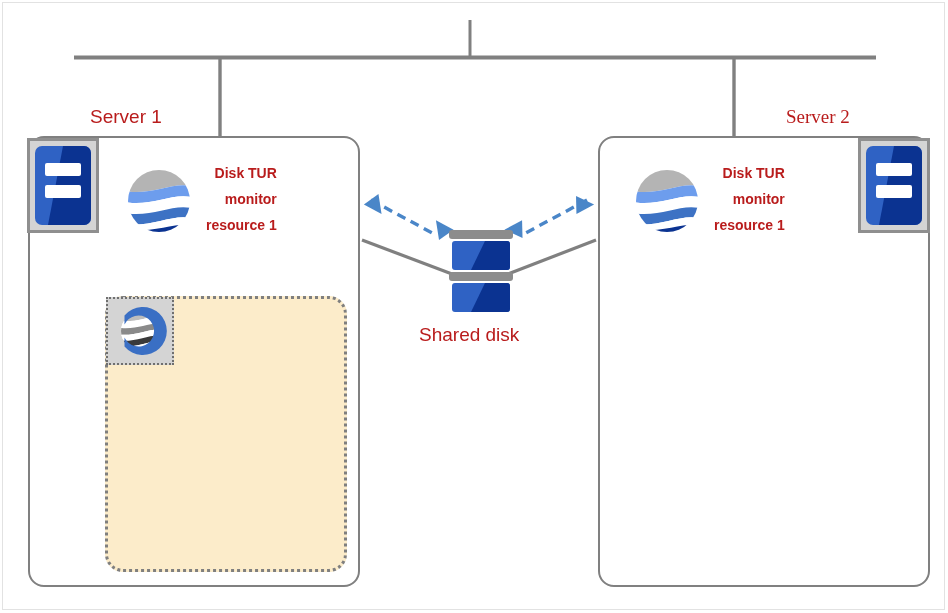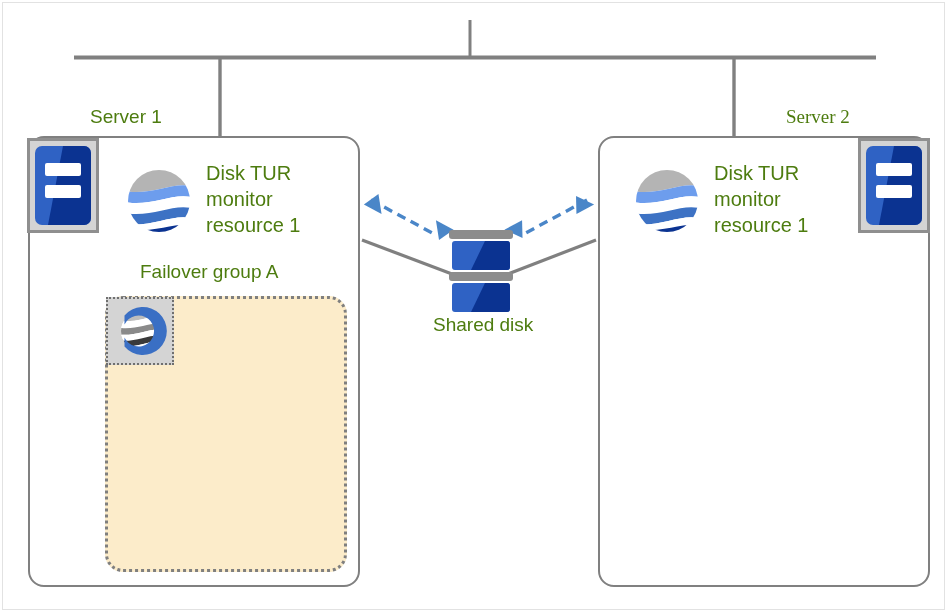--- a/index.html
+++ b/index.html
@@ -30,32 +30,33 @@
   }
   .svg-layer {
     position: absolute;
     left: 0;
     top: 0;
     width: 948px;
     height: 613px;
   }
   .label {
     position: absolute;
-    color: #4d7c0f;
+    color: #b91c1c;
     font-size: 19px;
     line-height: 25px;
     white-space: pre;
   }
   .server-title {
     font-size: 19px;
   }
   .res-label {
-    font-size: 20px;
+    font-size: 14px;
     line-height: 26px;
-    text-align: left;
+    text-align: right;
+    font-weight: bold;
   }
   .server-box {
     position: absolute;
     border: 2.2px solid #808080;
     border-radius: 16px;
     background: #ffffff;
     box-sizing: border-box;
   }
   .fo-group {
     position: absolute;
@@ -134,21 +135,20 @@
       <path d="M-5,22 C25,30 50,10 71,20 V31 C50,21 25,41 -5,33 Z" fill="#6d9ded"></path>
       <path d="M-5,33 C25,41 50,21 71,31 V42 C50,32 25,52 -5,44 Z" fill="#ffffff"></path>
       <path d="M-5,44 C25,52 50,32 71,42 V52 C50,42 25,62 -5,55 Z" fill="#3d72c4"></path>
       <path d="M-5,55 C25,62 50,42 71,52 V58 C52,52 30,66 -5,62 Z" fill="#ffffff"></path>
       <path d="M-5,62 C30,66 52,52 71,58 V71 H-5 Z" fill="#0b3391"></path>
     </g>
   </svg>
 
   <div class="label res-label" style="left:206px; top:160px;"><span>Disk TUR</span><br><span>monitor</span><br><span>resource 1</span></div>
 
-  <div class="label" style="left:140px; top:259px;">Failover group A</div>
 
   <div class="fo-group" style="left:105px; top:296px; width:242px; height:276px;"></div>
 
   <div class="icon-badge fo-badge" style="left:106px; top:297px; width:68px; height:68px;">
     <svg class="icon-svg" width="64" height="64" viewBox="0 0 64 64" xmlns="http://www.w3.org/2000/svg">
       <defs>
         <clipPath id="gclip2">
             <circle cx="32" cy="32" r="19"></circle>
           </clipPath>
       </defs>
@@ -168,21 +168,21 @@
 
   <svg class="icon-svg" style="position:absolute; left:445px; top:228px;" width="72" height="86" viewBox="0 0 72 86" xmlns="http://www.w3.org/2000/svg">
     <rect x="4" y="2" width="64" height="9" rx="3" fill="#8c8c8c"></rect>
     <rect x="7" y="13" width="58" height="29" rx="3" fill="#2f62c4"></rect>
     <path d="M40 13 H62 A3 3 0 0 1 65 16 V39 A3 3 0 0 1 62 42 H26 Z" fill="#0b3391"></path>
     <rect x="4" y="44" width="64" height="9" rx="3" fill="#8c8c8c"></rect>
     <rect x="7" y="55" width="58" height="29" rx="3" fill="#2f62c4"></rect>
     <path d="M40 55 H62 A3 3 0 0 1 65 58 V81 A3 3 0 0 1 62 84 H26 Z" fill="#0b3391"></path>
   </svg>
 
-  <div class="label" style="left:419px; top:312px;margin-left:14px;">Shared disk</div>
+  <div class="label" style="left:419px; top:322px;">Shared disk</div>
 
   <div class="label server-title" style="left:786px; top:104px;font-family:Liberation Serif, serif;">Server 2</div>
 
   <div class="server-box" style="left:598px; top:136px; width:332px; height:451px;"></div>
 
   <div class="icon-badge srv-badge" style="left:858px; top:138px; width:72px; height:95px;">
     <svg class="icon-svg" width="66" height="89" viewBox="0 0 66 89" xmlns="http://www.w3.org/2000/svg">
       <rect x="5" y="5" width="56" height="79" rx="7" fill="#2f62c4"></rect>
       <path d="M33 5 H54 A7 7 0 0 1 61 12 V77 A7 7 0 0 1 54 84 H18 Z" fill="#0b3391"></path>
       <rect x="15" y="22" width="36" height="13" rx="2" fill="#ffffff"></rect>

